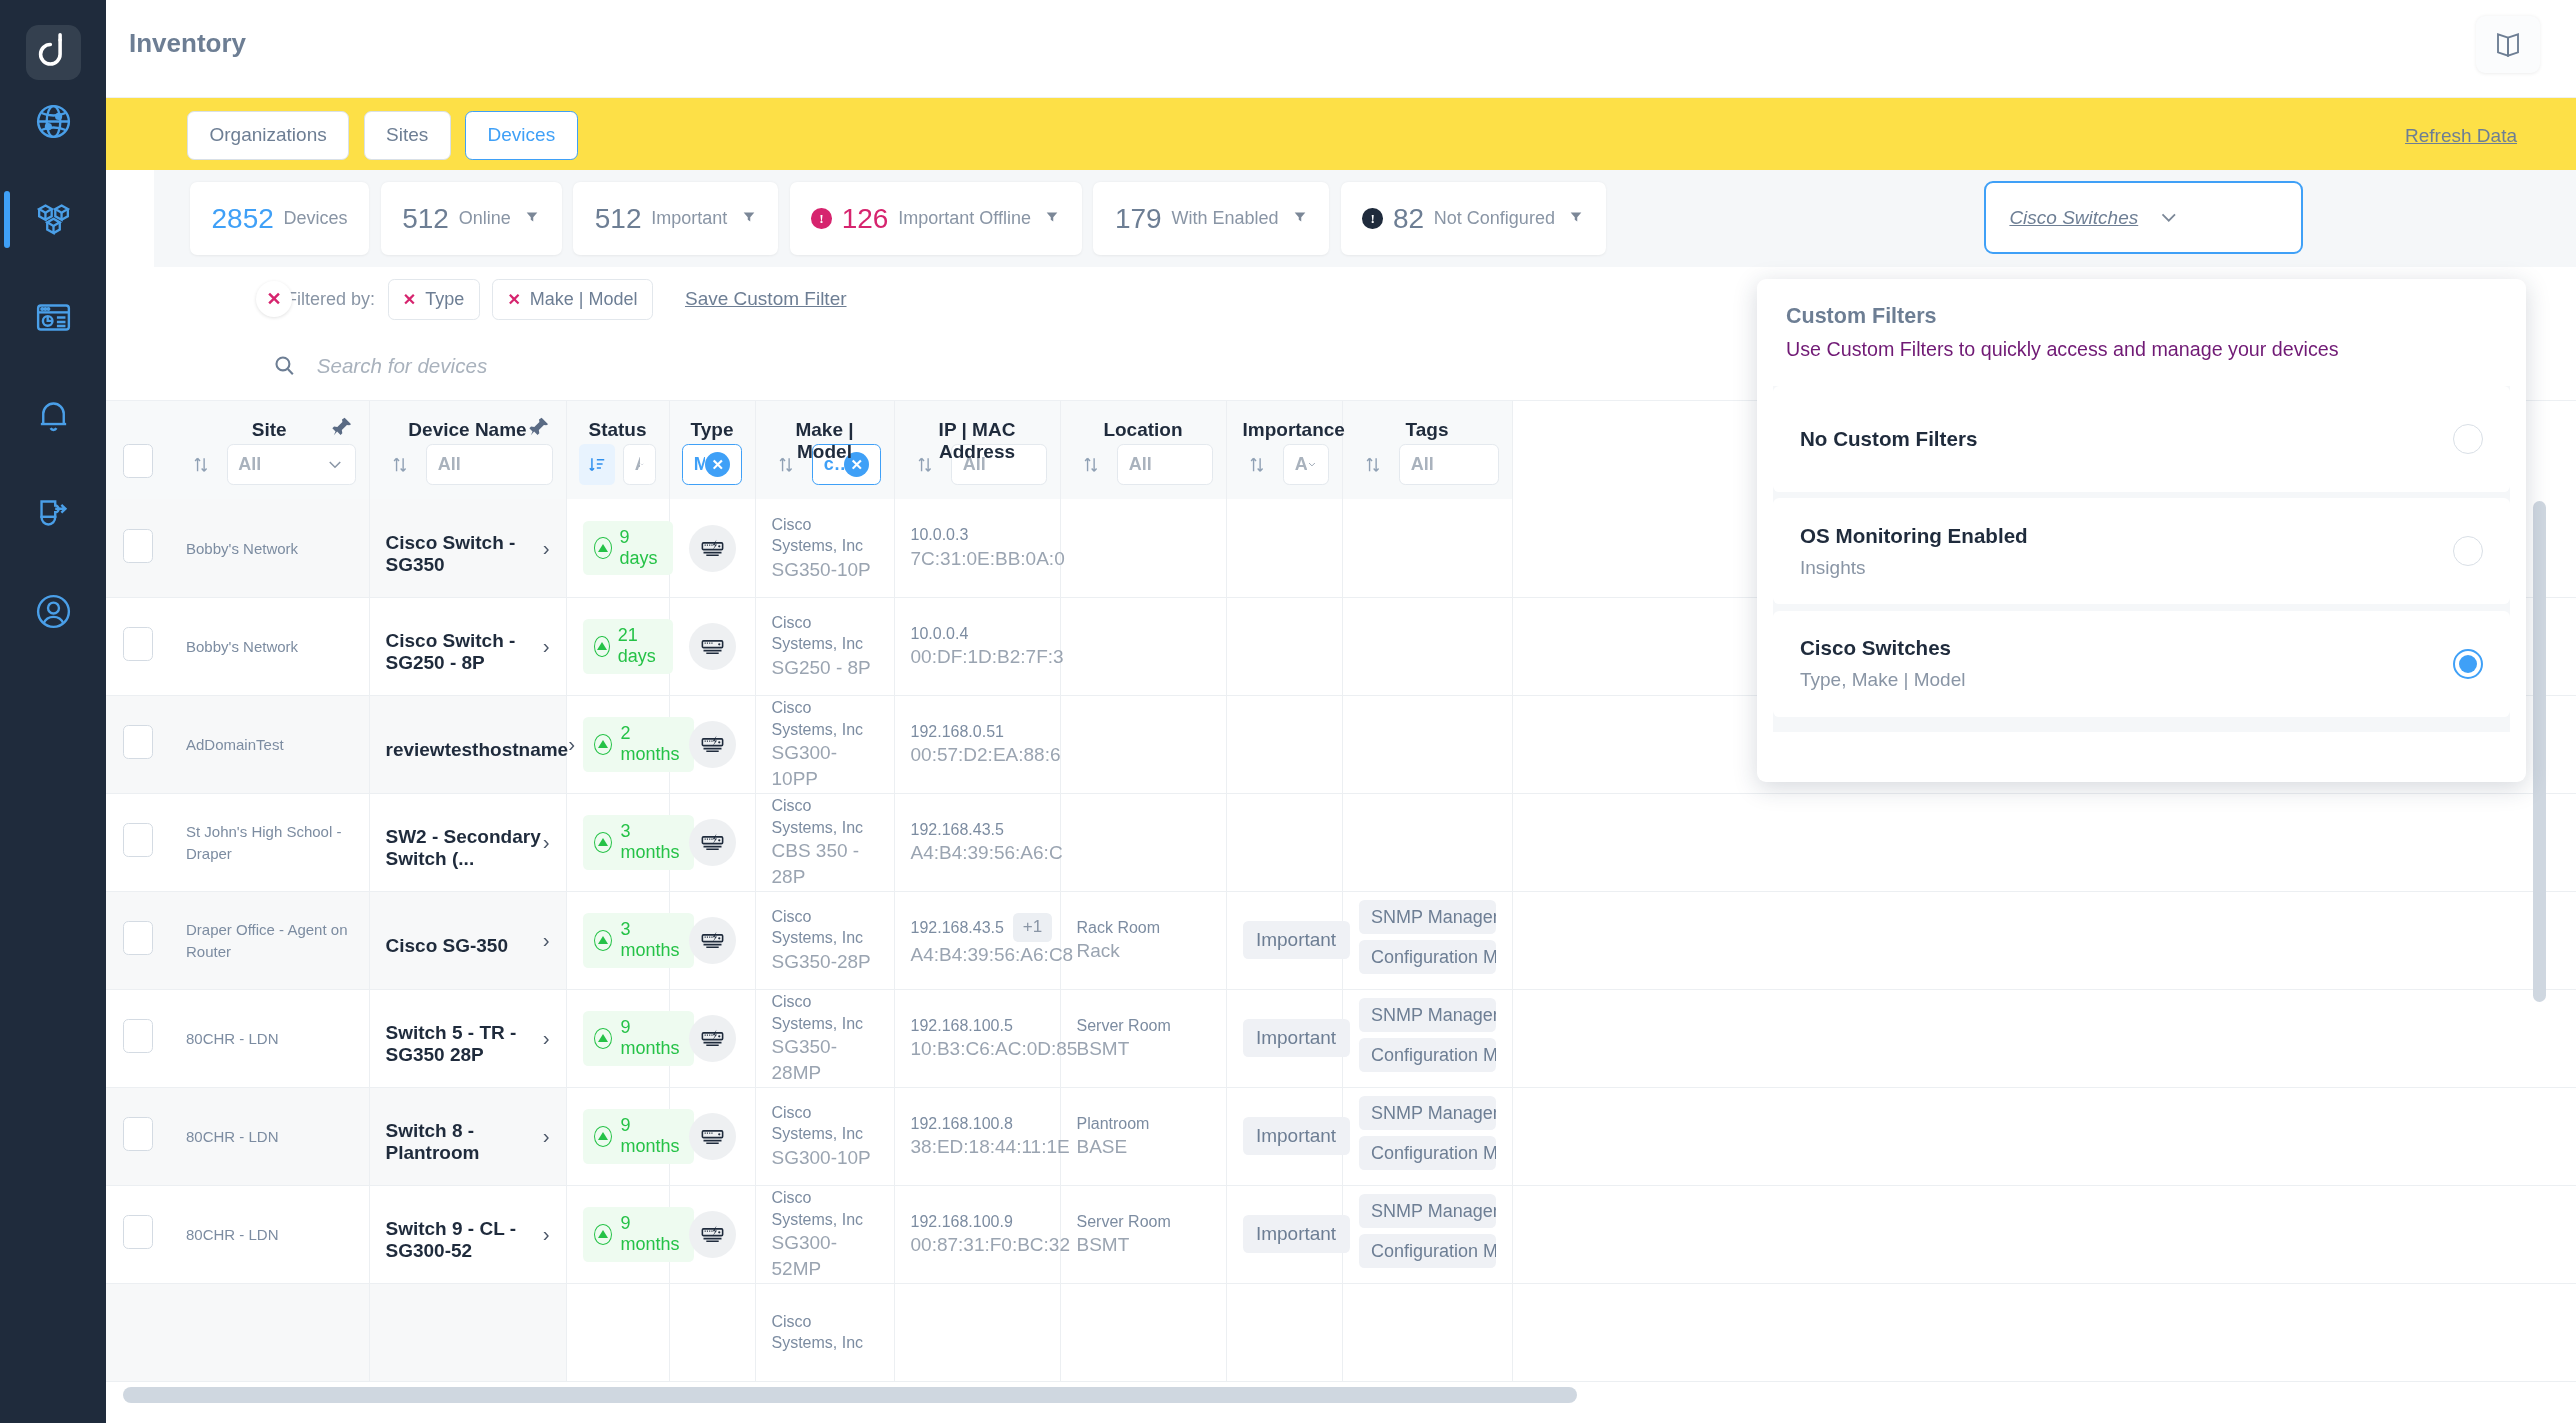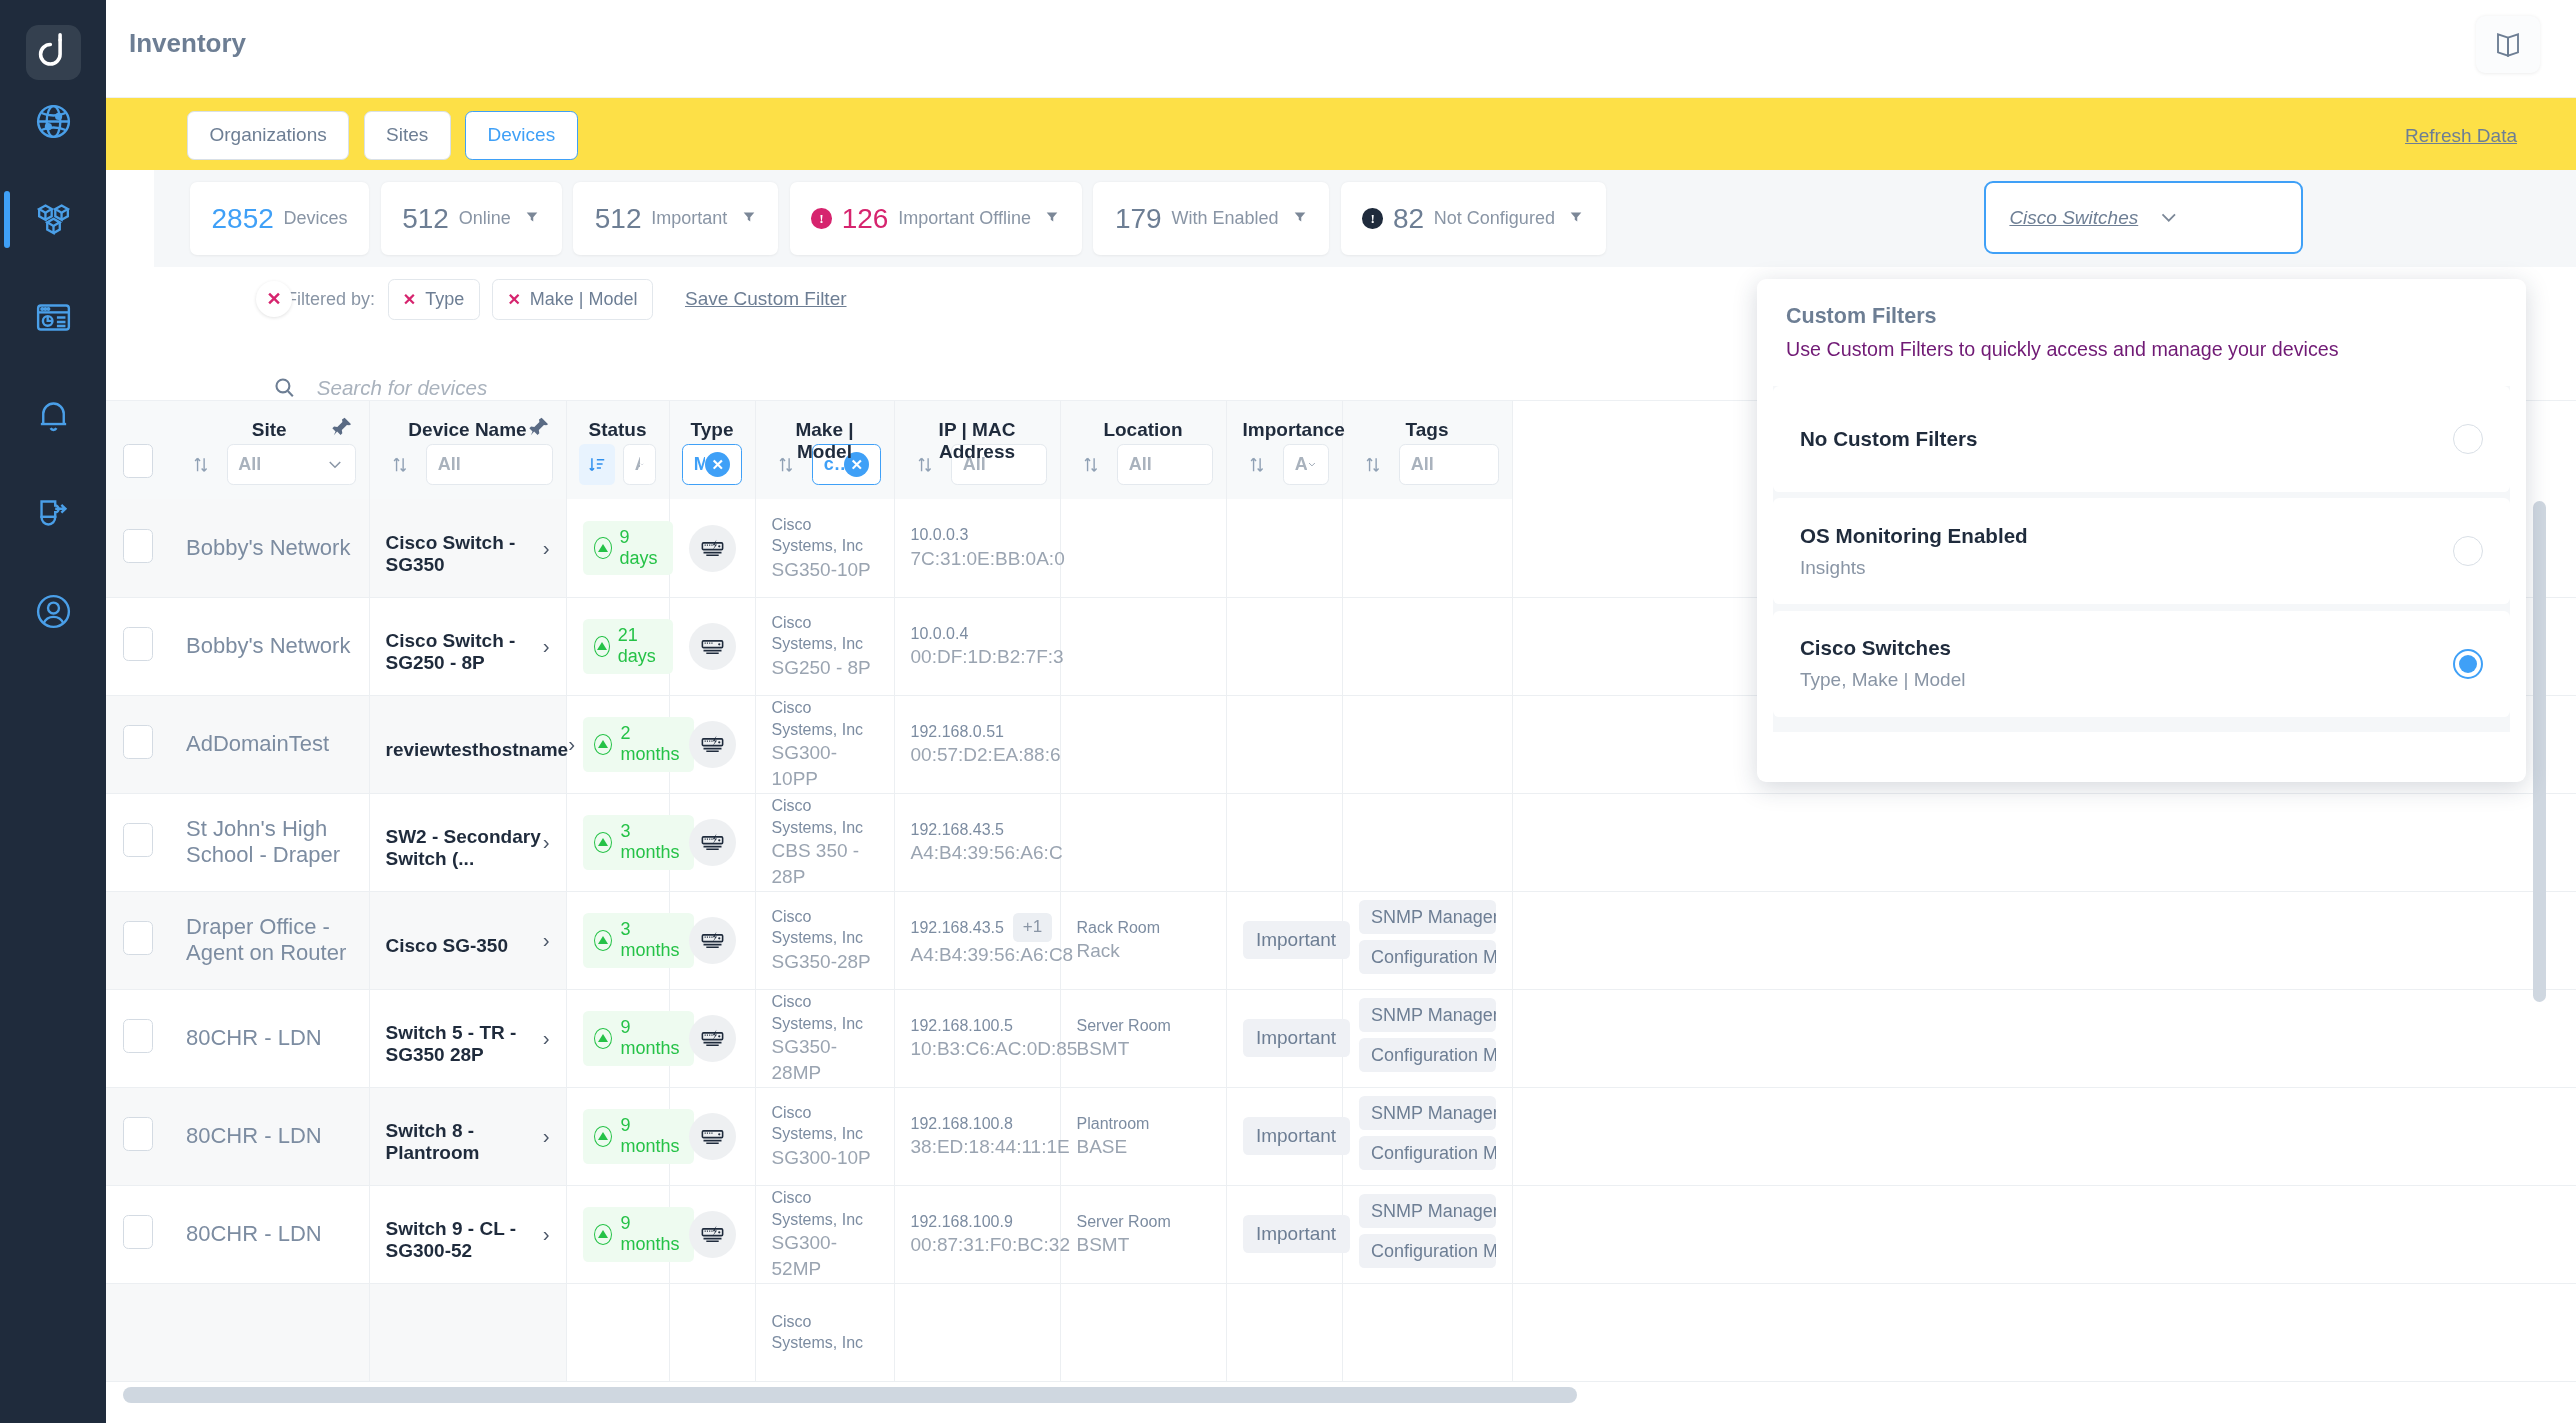--- a/index.html
+++ b/index.html
@@ -120,21 +120,21 @@
   }
   .chip .x { color: #d6246e; font-weight: 700; font-size: 16px; }
   #saveCustomFilter {
     font-size: 19px; color: #6d7e94; text-decoration: underline;
     margin-left: 19.7px; cursor: pointer;
   }
   
   #searchRow {
     position: absolute; left: 106px; top: 331px; right: 0; height: 70px;
     background: #fff; border-bottom: 0.9px solid #edf0f3;
-    display: flex; align-items: flex-end; padding-left: 166px; gap: 19.7px;
+    display: flex; align-items: center; padding-left: 166px; gap: 19.7px;
   }
   #searchInput {
     border: none; outline: none; background: transparent;
     font-size: 20.6px; color: #495667; font-style: italic; width: 626px;
     font-family: "Liberation Sans", sans-serif;
   }
   #searchInput::placeholder { color: #a9b2bd; font-style: italic; }
   
   #tableWrap {
     position: absolute; left: 106px; top: 401px; right: 0; bottom: 0;
@@ -172,21 +172,21 @@
     border-right: 0.9px solid #eceff2; border-bottom: 0.9px solid #eceff2;
     padding: 0 16px; height: 98px; vertical-align: middle;
     font-size: 19px; color: #6d7e94;
   }
   tbody tr.alt td.sticky-bg { background: #f7f8f9; }
   td.chk { padding: 0; text-align: center; border-right: none; }
   .checkbox {
     width: 30px; height: 34px; border: 0.9px solid #d4dbe3; border-radius: 5.4px;
     background: #fff; display: inline-block; cursor: pointer;
   }
-  .site-name { color: #7c8ca1; font-size: 22px; }
+  .site-name { color: #7c8ca1; font-size: 15px; }
   .dev-name { color: #1f2b3c; font-weight: 700; font-size: 19px; margin-top: 12px; }
   .devcell { display: flex; align-items: center; justify-content: space-between; }
   .chev { color: #4a5567; font-size: 20.6px; }
   .statusbadge {
     display: inline-flex; align-items: center; gap: 8px;
     background: #eefbf0; border-radius: 5.4px; padding: 6.3px 11.6px;
     color: #25c247; font-size: 18px;
   }
   .ring {
     width: 21.5px; height: 21.5px; border-radius: 50%;

